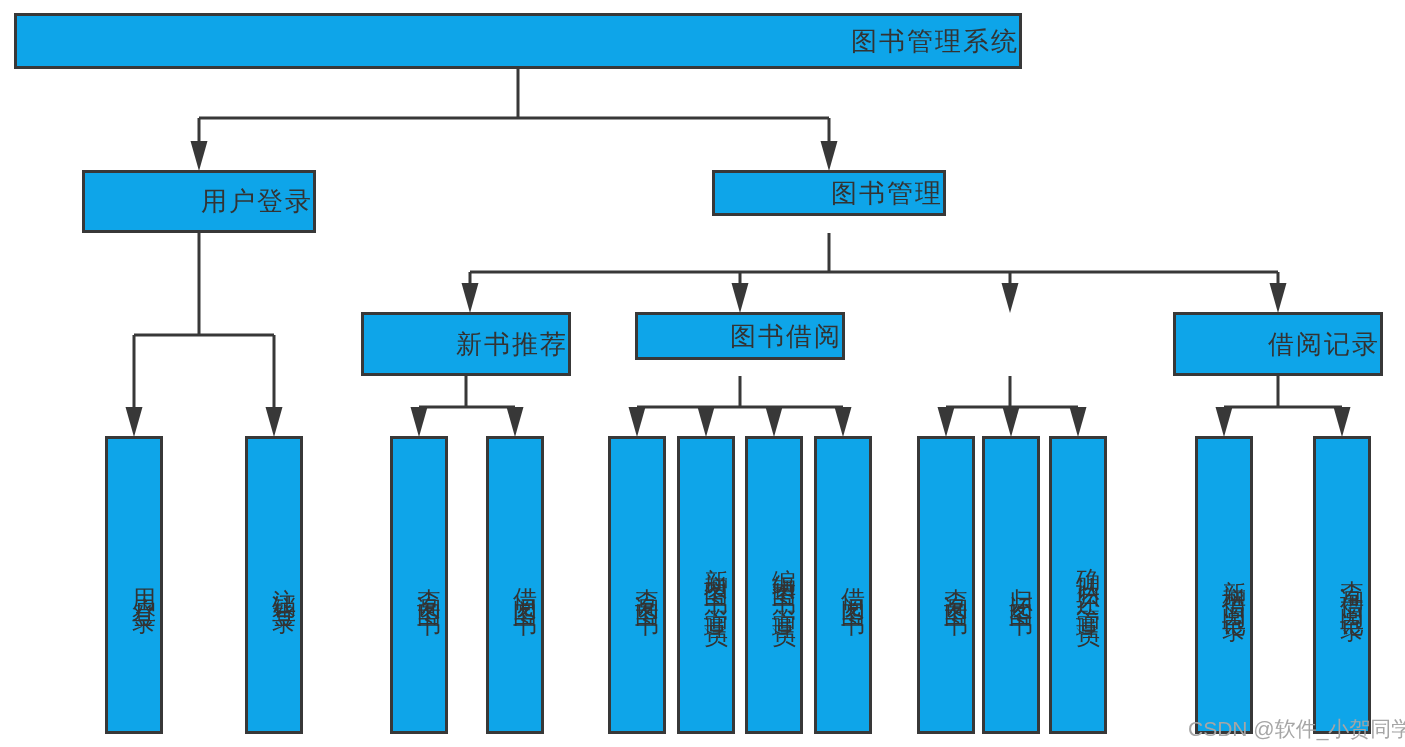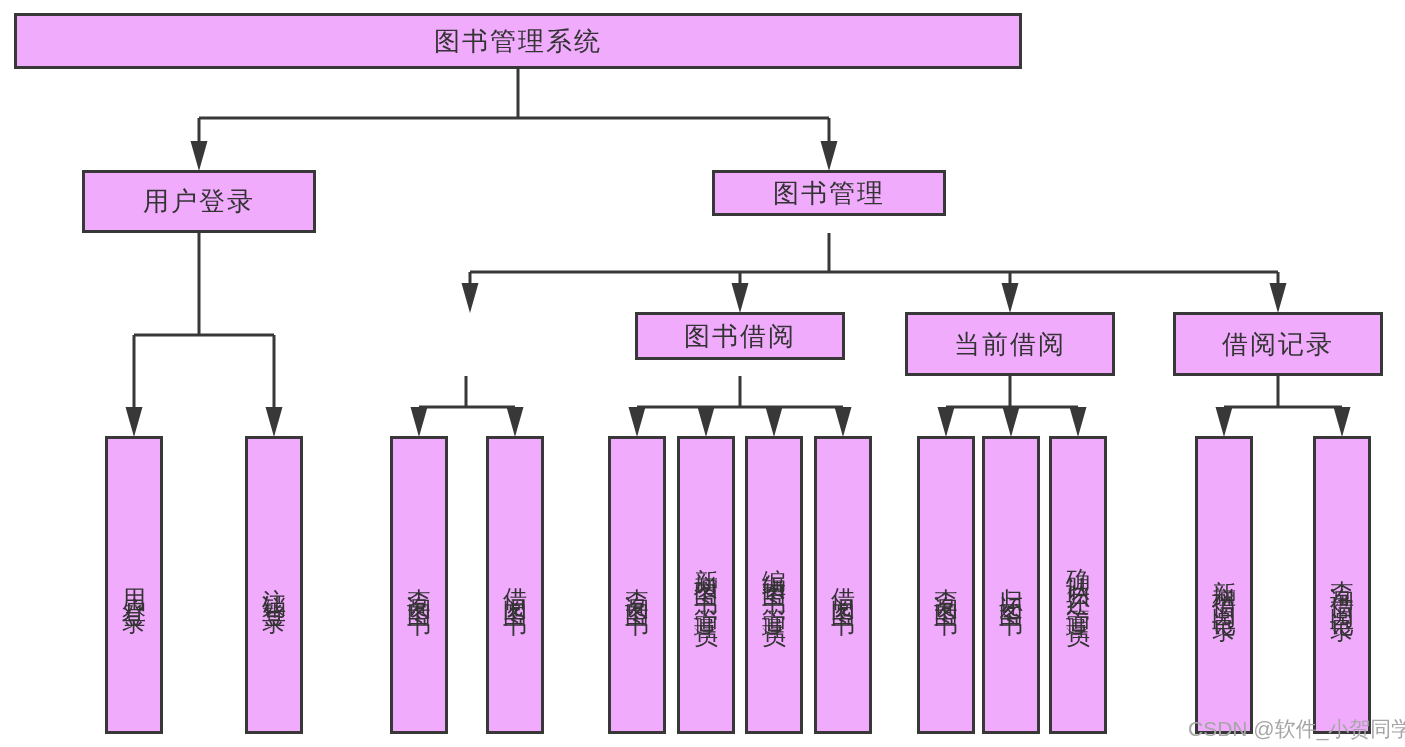--- a/index.html
+++ b/index.html
@@ -11,22 +11,22 @@
     color:#333333;
     overflow:hidden;
   }
   .connectors{position:absolute;left:0;top:0;width:1405px;height:747px;}
   .connectors path{stroke:#383838;stroke-width:3;fill:none;}
   .connectors .head{fill:#383838;stroke:none;}
   .box{
     position:absolute;
     box-sizing:border-box;
     border:3px solid #383838;
-    background:#f0abfc;
-    display:flex;align-items:center;justify-content:center;
+    background:#0ea5e9;
+    display:flex;align-items:center;justify-content:flex-end;
   }
   .hbox .lbl{
     font-size:26px;
     letter-spacing:2px;
     white-space:nowrap;
     color:#333333;
   }
   .vbox .lbl{
     writing-mode:vertical-rl;
     text-orientation:mixed;
@@ -87,25 +87,25 @@
     <span class="lbl">图书管理系统</span>
   </div>
 
   <div class="box hbox" style="left:82px;top:170px;width:234px;height:63px">
     <span class="lbl">用户登录</span>
   </div>
   <div class="box hbox" style="left:712px;top:170px;width:234px;height:46px">
     <span class="lbl">图书管理</span>
   </div>
 
+  <div class="box hbox" style="left:361px;top:312px;width:210px;height:64px">
+    <span class="lbl">新书推荐</span>
+  </div>
   <div class="box hbox" style="left:635px;top:312px;width:210px;height:48px">
     <span class="lbl">图书借阅</span>
-  </div>
-  <div class="box hbox" style="left:905px;top:312px;width:210px;height:64px">
-    <span class="lbl">当前借阅</span>
   </div>
   <div class="box hbox" style="left:1173px;top:312px;width:210px;height:64px">
     <span class="lbl">借阅记录</span>
   </div>
 
   <div class="box vbox" style="left:105px;top:436px;width:58px;height:298px">
     <span class="lbl">用户登录</span>
   </div>
   <div class="box vbox" style="left:245px;top:436px;width:58px;height:298px">
     <span class="lbl">注销登录</span>

